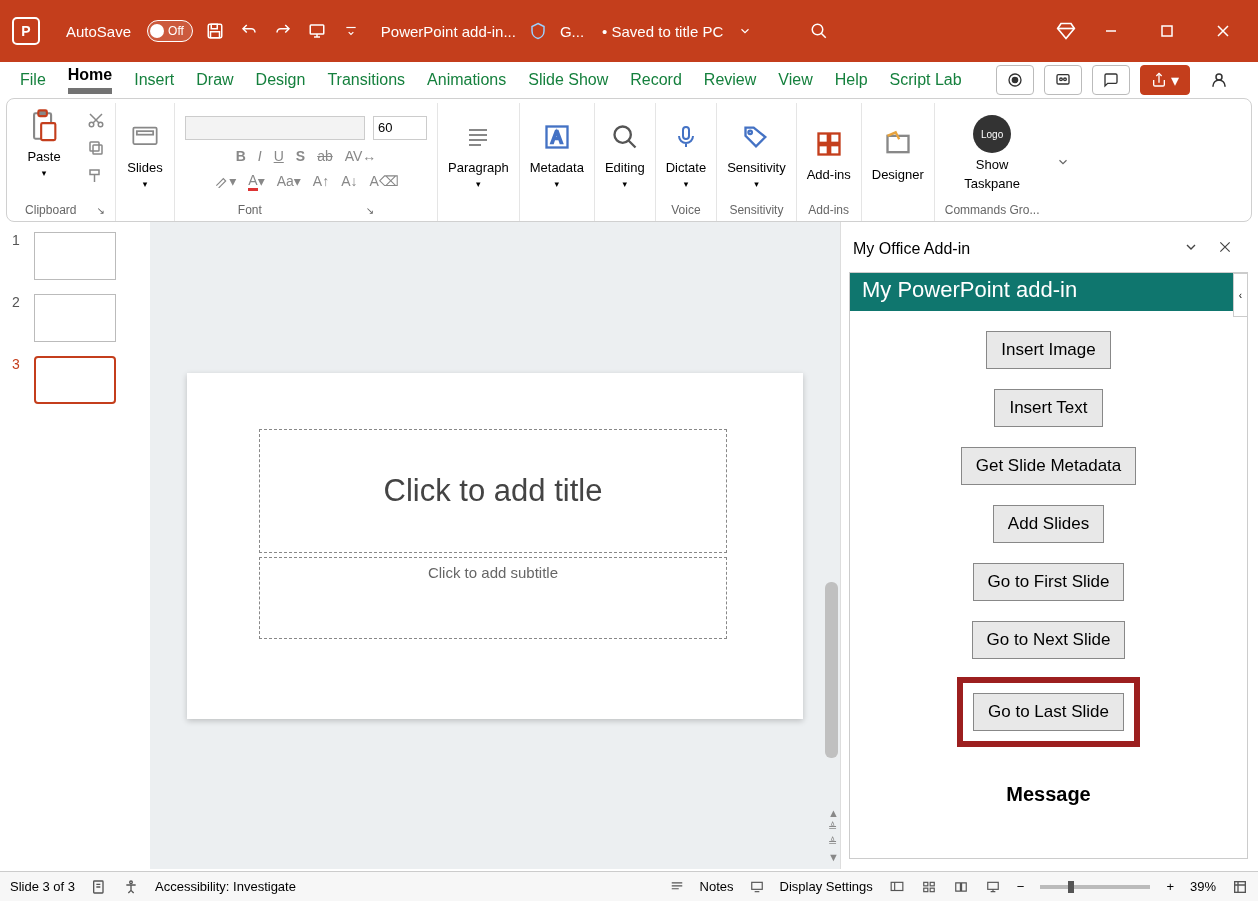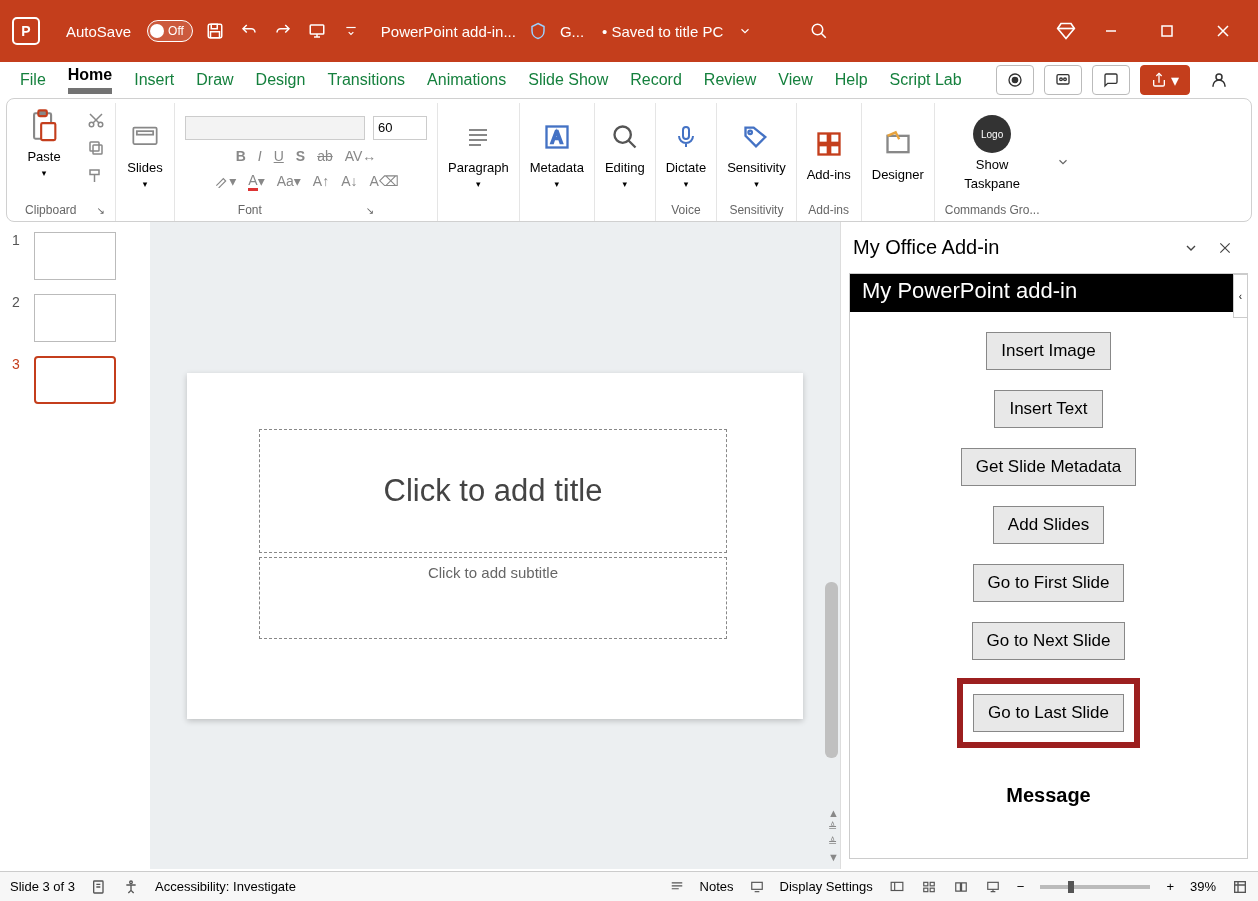--- a/index.html
+++ b/index.html
@@ -51,25 +51,25 @@
 .thumb-row.sel .thumb-num { color: #c43e1c; }
 
 .canvas-area { flex: 1; position: relative; display: flex; align-items: center; justify-content: center; background: #eceff1; }
 .slide { width: 616px; height: 346px; background: #fff; box-shadow: 0 2px 6px rgba(0,0,0,0.2); position: relative; }
 .title-ph { position: absolute; left: 72px; top: 56px; width: 468px; height: 124px; border: 1px dashed #888; display: flex; align-items: center; justify-content: center; font-size: 31px; color: #444; }
 .sub-ph { position: absolute; left: 72px; top: 184px; width: 468px; height: 82px; border: 1px dashed #888; text-align: center; font-size: 15px; color: #666; padding-top: 6px; }
 .vscroll { position: absolute; right: 2px; top: 360px; width: 13px; height: 176px; background: #c0c0c0; border-radius: 6px; }
 .navarrows { position: absolute; right: 1px; bottom: 6px; display: flex; flex-direction: column; gap: 2px; color: #888; font-size: 11px; }
 
 .pane { width: 418px; background: #fff; border-left: 1px solid #ddd; display: flex; flex-direction: column; padding: 10px 10px 10px 0; }
-.pane-hdr { display: flex; align-items: center; padding: 4px 12px 14px 12px; font-size: 20px; }
+.pane-hdr { display: flex; align-items: flex-end; padding: 4px 12px 14px 12px; font-size: 16px; }
 .pane-hdr .sp { flex: 1; }
 .pane-hdr-btn { width: 22px; height: 22px; display: flex; align-items: center; justify-content: center; cursor: pointer; margin-left: 12px; }
 .pane-body { border: 1px solid #ccc; margin-left: 8px; flex: 1; display: flex; flex-direction: column; align-items: center; position: relative; }
-.pane-title { align-self: stretch; background: #000000; color: #fff; font-size: 22px; padding: 4px 12px 8px 12px; }
+.pane-title { align-self: stretch; background: #0f766e; color: #fff; font-size: 22px; padding: 4px 12px 8px 12px; }
 .pane-collapse-tab { position: absolute; right: -1px; top: 0; width: 15px; height: 44px; border: 1px solid #ccc; background: #fff; display: flex; align-items: center; justify-content: center; font-size: 10px; cursor: pointer; }
 .addin-btn { margin-top: 20px; padding: 8px 14px; border: 1px solid #888; background: #e8e8e8; font-size: 17px; cursor: pointer; }
 .highlight { border: 6px solid #9c1f1f; padding: 10px; margin-top: 18px; }
 .highlight .addin-btn { margin-top: 0; }
 .msg { margin-top: 36px; font-size: 20px; font-weight: 600; }
 
 
 .status { position: absolute; bottom: 0; left: 0; right: 0; height: 30px; border-top: 1px solid #ccc; display: flex; align-items: center; padding: 0 10px; font-size: 13px; gap: 16px; background: #f7f7f7; }
 .status .sp { flex: 1; }
 .sbtn { display: flex; align-items: center; gap: 16px; cursor: pointer; }

